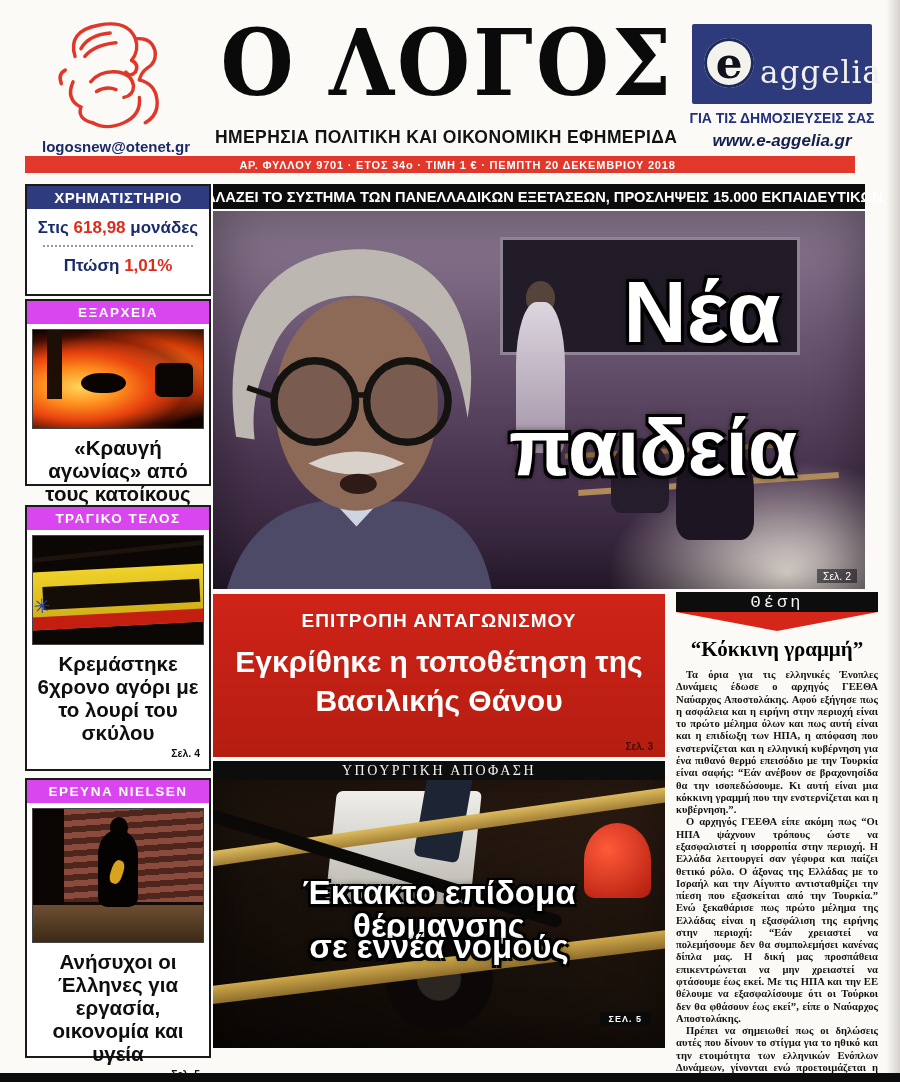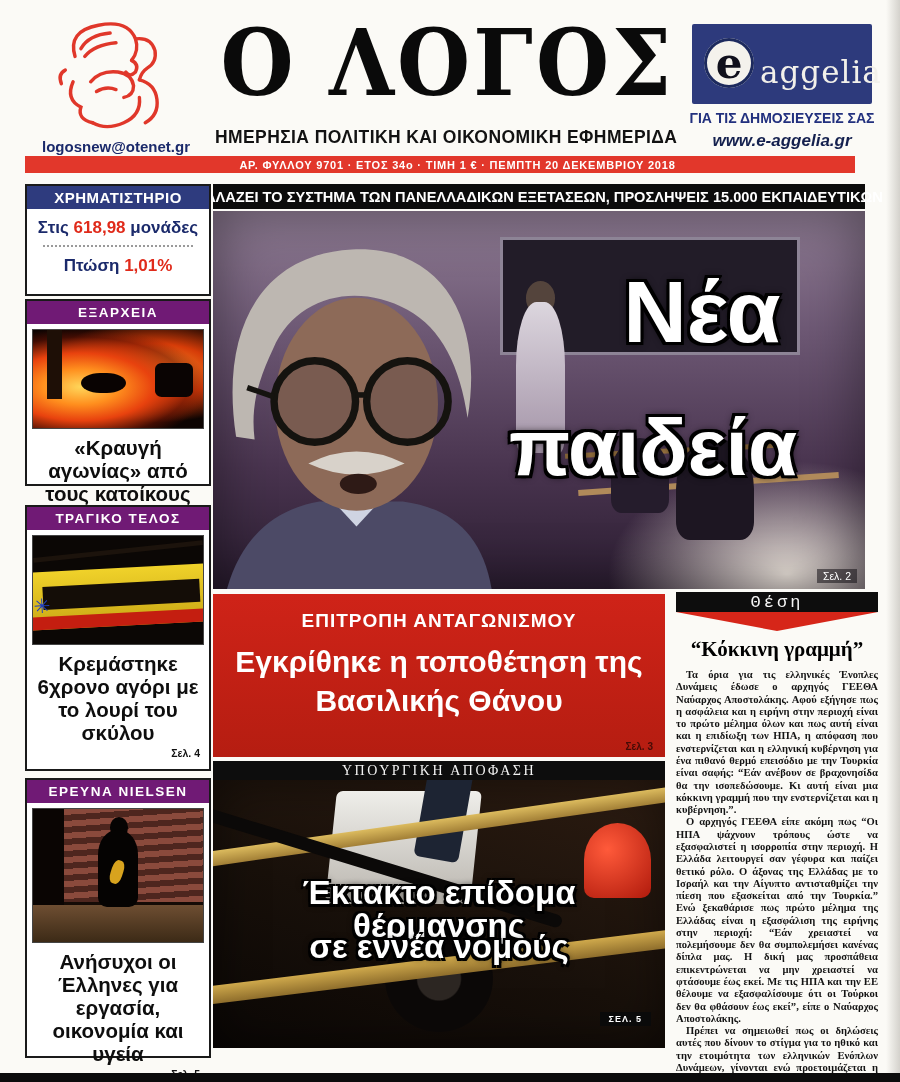--- a/index.html
+++ b/index.html
@@ -116,21 +116,21 @@
   .opinion-headline { margin-top:6px; text-align:center;
     font-family:"Liberation Serif","DejaVu Serif",serif; font-size:21px; font-weight:bold; color:#000; }
   .opinion-body { margin-top:7px; font-family:"Liberation Serif","DejaVu Serif",serif;
     font-size:10.6px; font-weight:bold; line-height:1.16; color:#141414; text-align:justify; }
   .opinion-body p { text-indent:10px; }
 
   
   .side-box { position:absolute; left:25px; width:186px; background:#fff; border:2px solid #1a1a1a; }
   .side-head { height:23px; color:#fff; font-size:13.5px; font-weight:bold; letter-spacing:1.5px;
     display:flex; align-items:center; justify-content:center; }
-  .side-head.black { background:#701a75; }
+  .side-head.black { background:#d946ef; }
   .side-head.navy { background:#2e3b7e; font-size:15px; letter-spacing:0.5px; }
   .stocks-box { top:184px; height:112px; }
   .stocks-row { text-align:center; font-size:17px; font-weight:bold; color:#1b2a6b; padding:9px 0 7px; }
   .stocks-row .val { color:#e02a1a; }
   .stocks-div { width:82%; margin:0 auto; border-bottom:2px dotted #9a9a9a; }
   .side-photo { margin:5px; border:1px solid #444; position:relative; overflow:hidden; }
   .side-headline { text-align:center; font-weight:bold; color:#0e0e0e; font-size:20.5px; line-height:1.12;
     padding:3px 5px 0; }
   .side-page { text-align:right; font-size:10.5px; font-weight:bold; color:#111; padding:2px 9px 4px; }
 

